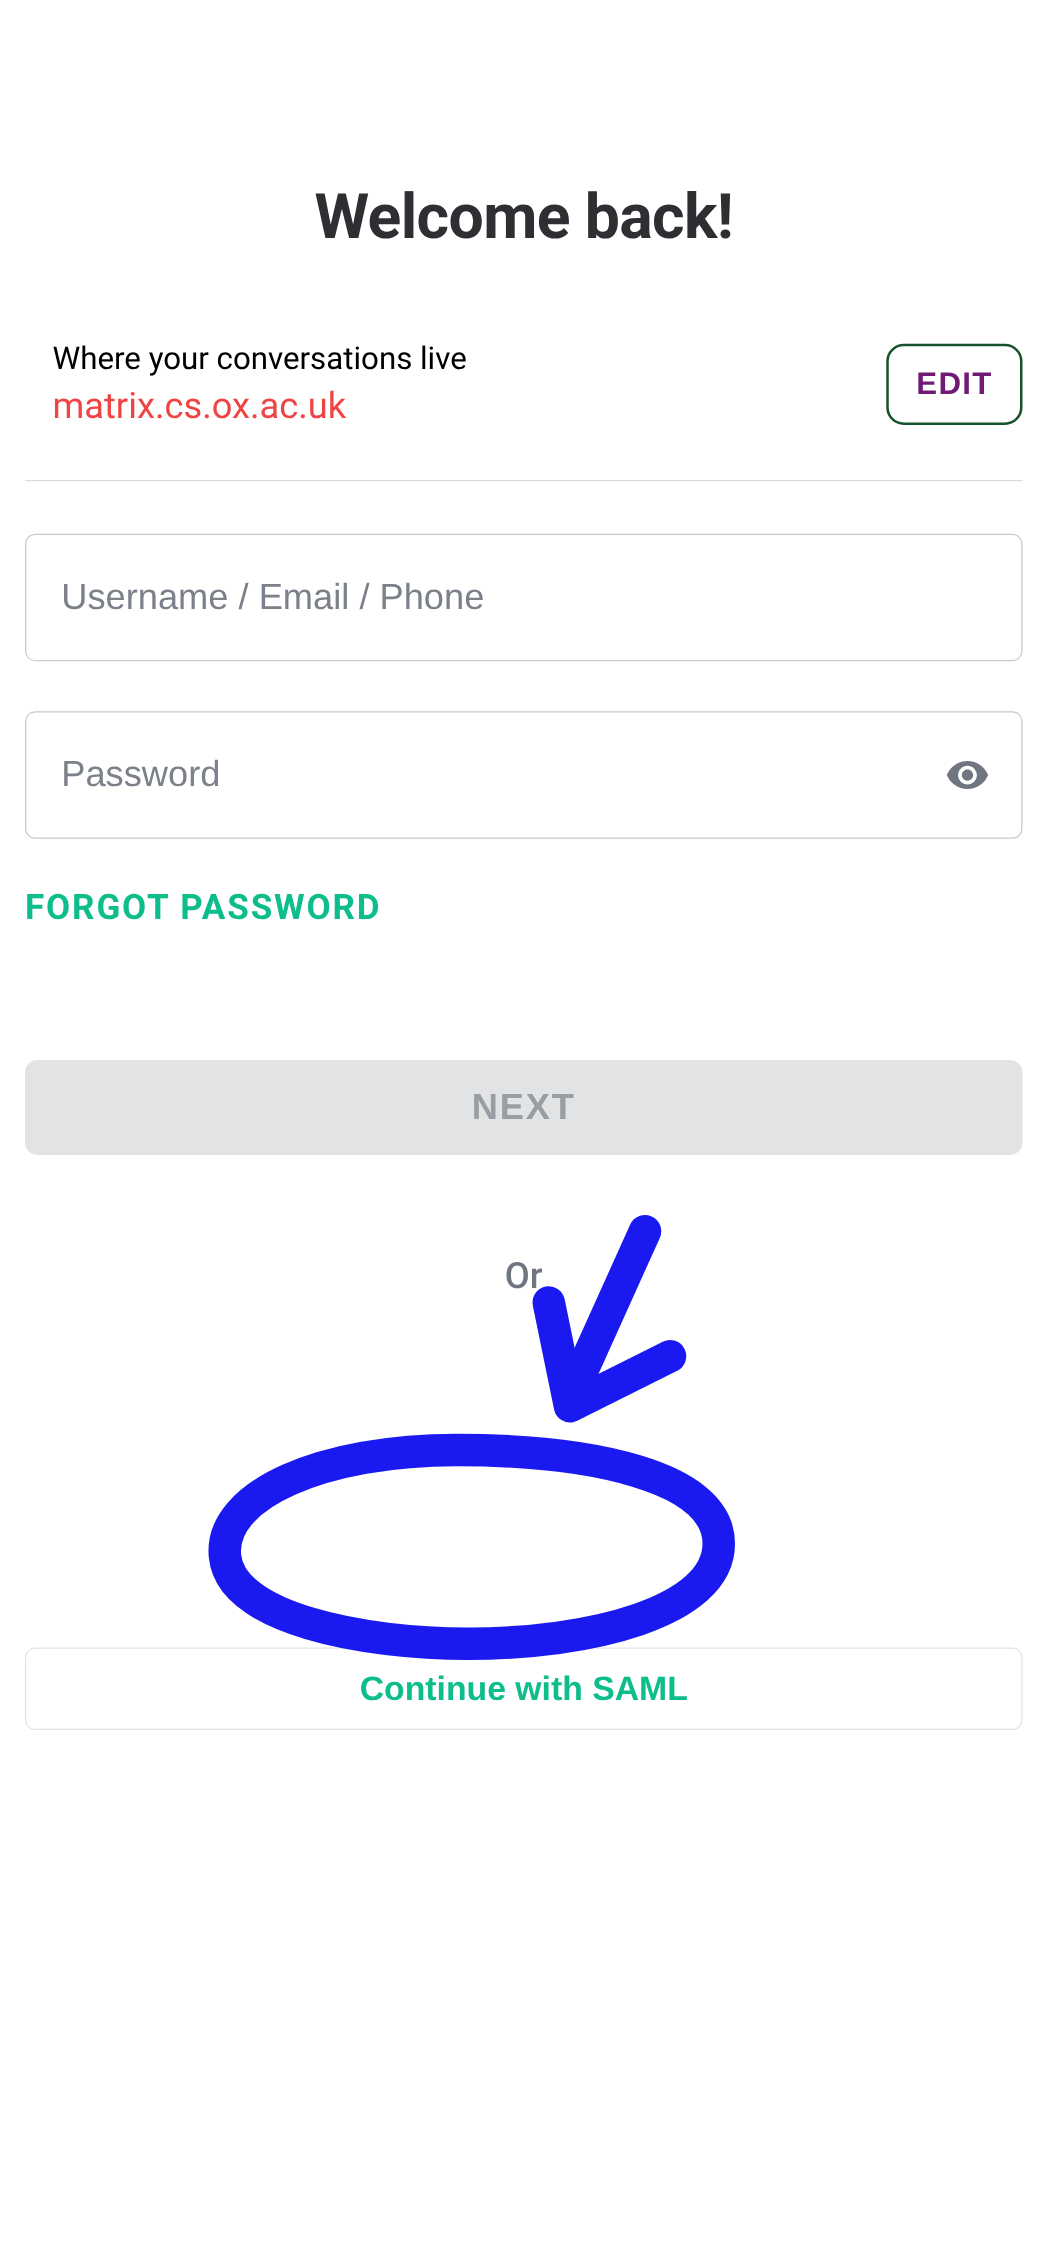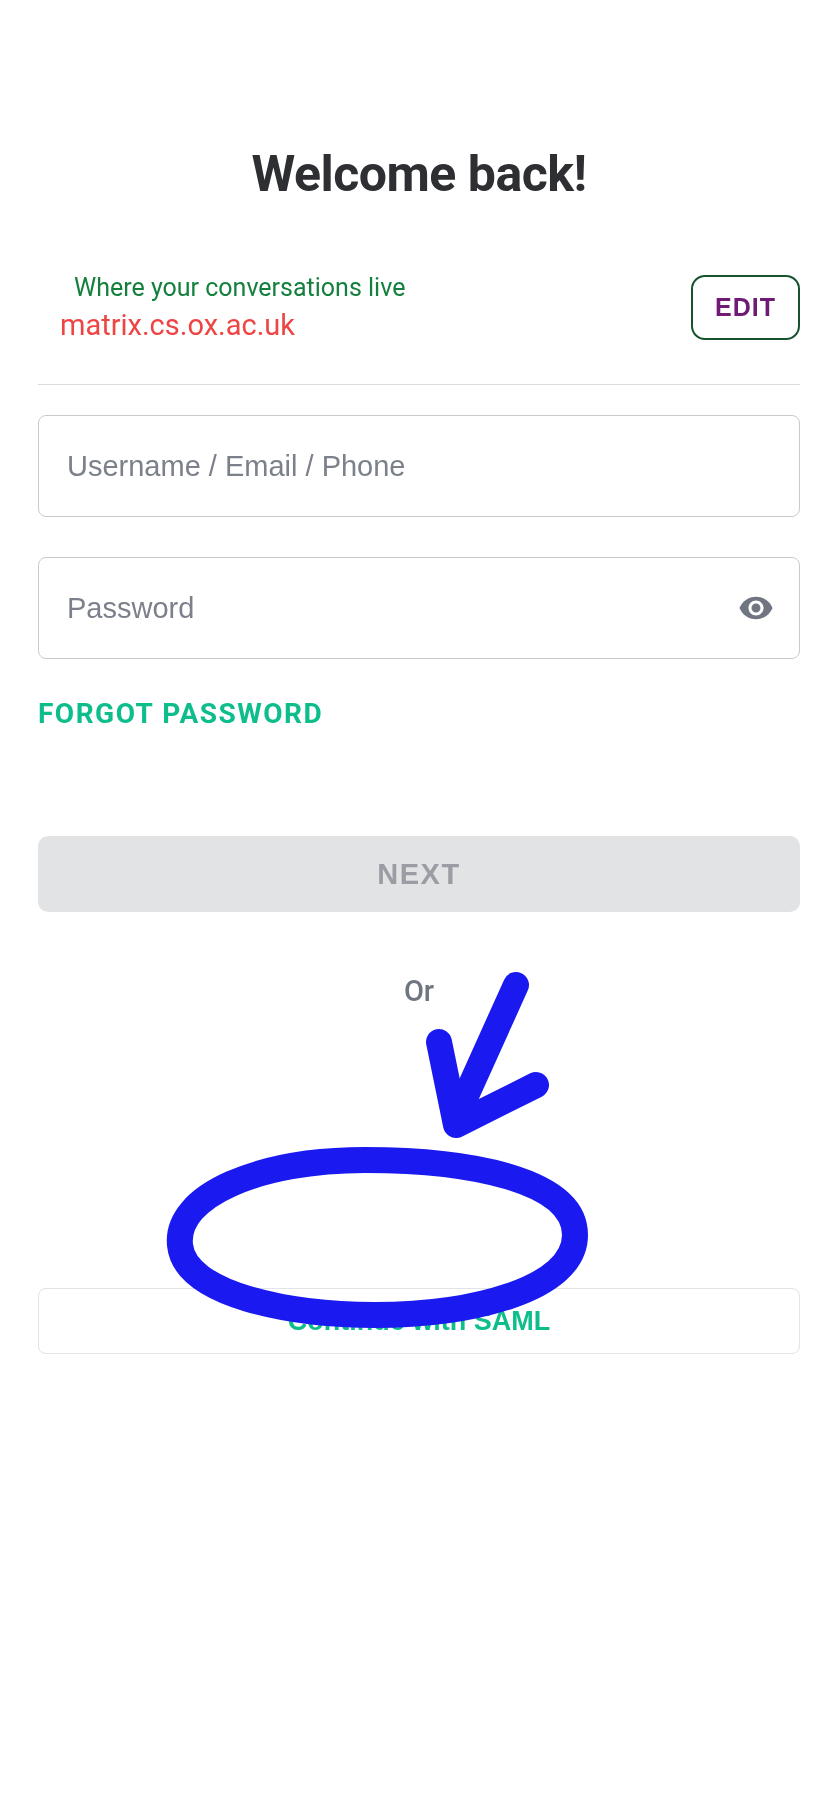--- a/index.html
+++ b/index.html
@@ -9,21 +9,21 @@
     }
     body {
       width: 838px;
       height: 1796px;
       background: #ffffff;
       font-family: -apple-system, BlinkMacSystemFont, "Segoe UI", Roboto, Helvetica, Arial, sans-serif;
       position: relative;
       overflow: hidden;
     }
     .container {
-      padding: 0 38px;
+      padding: 0 20px;
     }
     .title {
       text-align: center;
       font-size: 50px;
       font-weight: 700;
       color: #2e2f32;
       margin-top: 145px;
       letter-spacing: -0.5px;
     }
     .server-row {
@@ -32,22 +32,22 @@
       align-items: center;
       margin-top: 70px;
     }
     .server-info {
       display: flex;
       flex-direction: column;
       gap: 6px;
     }
     .server-label {
       font-size: 25px;
-      color: #15803d;
-      margin-left: 36px;
+      color: #000000;
+      margin-left: 22px;
     }
     .server-url {
       font-size: 29px;
       color: #ef4444;
       margin-left: 22px;
     }
     .edit-button {
       border: 2px solid #14532d;
       background: #ffffff;
       color: #701a75;
@@ -71,21 +71,21 @@
       font-size: 29px;
       padding: 0 28px;
       color: #333;
       outline: none;
       background: #fff;
     }
     .input-field::placeholder {
       color: #7b808a;
     }
     .input-wrap {
-      margin-top: 30px;
+      margin-top: 42px;
       position: relative;
     }
     .input-wrap.second {
       margin-top: 40px;
     }
     .eye-icon {
       position: absolute;
       right: 26px;
       top: 50%;
       transform: translateY(-50%);
@@ -120,21 +120,21 @@
       font-size: 29px;
       font-weight: 600;
       letter-spacing: 1.5px;
       margin-top: 106px;
       cursor: pointer;
     }
     .or-text {
       text-align: center;
       font-size: 29px;
       color: #6f7680;
-      margin-top: 62px;
+      margin-top: 80px;
       font-weight: 500;
     }
     .saml-button {
       width: 100%;
       height: 66px;
       background: #ffffff;
       border: 1.5px solid #e2e3e5;
       border-radius: 8px;
       color: #0dbd8b;
       font-size: 27px;

